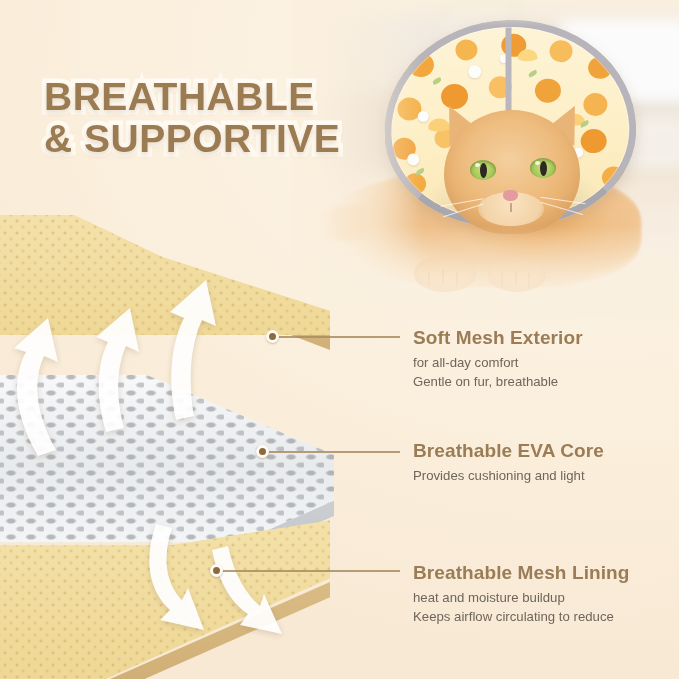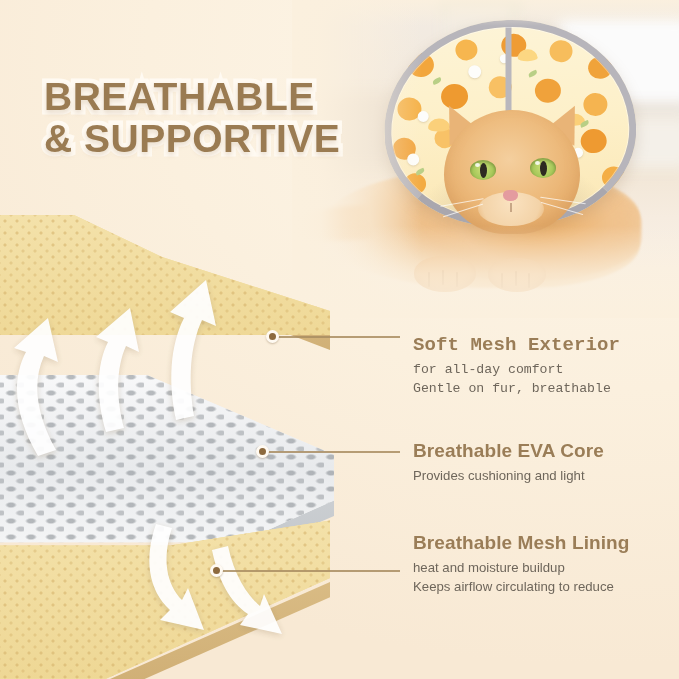--- a/index.html
+++ b/index.html
@@ -313,36 +313,36 @@
   </div>
   <div class="leader">
     <div class="line" style="left:268px; top:451px; width:132px;"></div>
     <div class="dot" style="left:256px; top:445px;"></div>
   </div>
   <div class="leader">
     <div class="line" style="left:222px; top:570px; width:178px;"></div>
     <div class="dot" style="left:210px; top:564px;"></div>
   </div>
 
-  <div class="callout" style="left:413px; top:334px;font-family:Liberation Mono, monospace;">
+  <div class="callout" style="left:413px; top:327px;">
     <div class="c-title">Soft Mesh Exterior</div>
     <div class="c-body">
       <div>for all-day comfort</div>
       <div>Gentle on fur, breathable</div>
     </div>
   </div>
 
   <div class="callout" style="left:413px; top:440px;">
     <div class="c-title">Breathable EVA Core</div>
     <div class="c-body">
       <div>Provides cushioning and light</div>
     </div>
   </div>
 
-  <div class="callout" style="left:413px; top:532px;">
+  <div class="callout" style="left:413px; top:562px;">
     <div class="c-title">Breathable Mesh Lining</div>
     <div class="c-body">
       <div>heat and moisture buildup</div>
       <div>Keeps airflow circulating to reduce</div>
     </div>
   </div>
 
 </div>
 
 </body></html>

